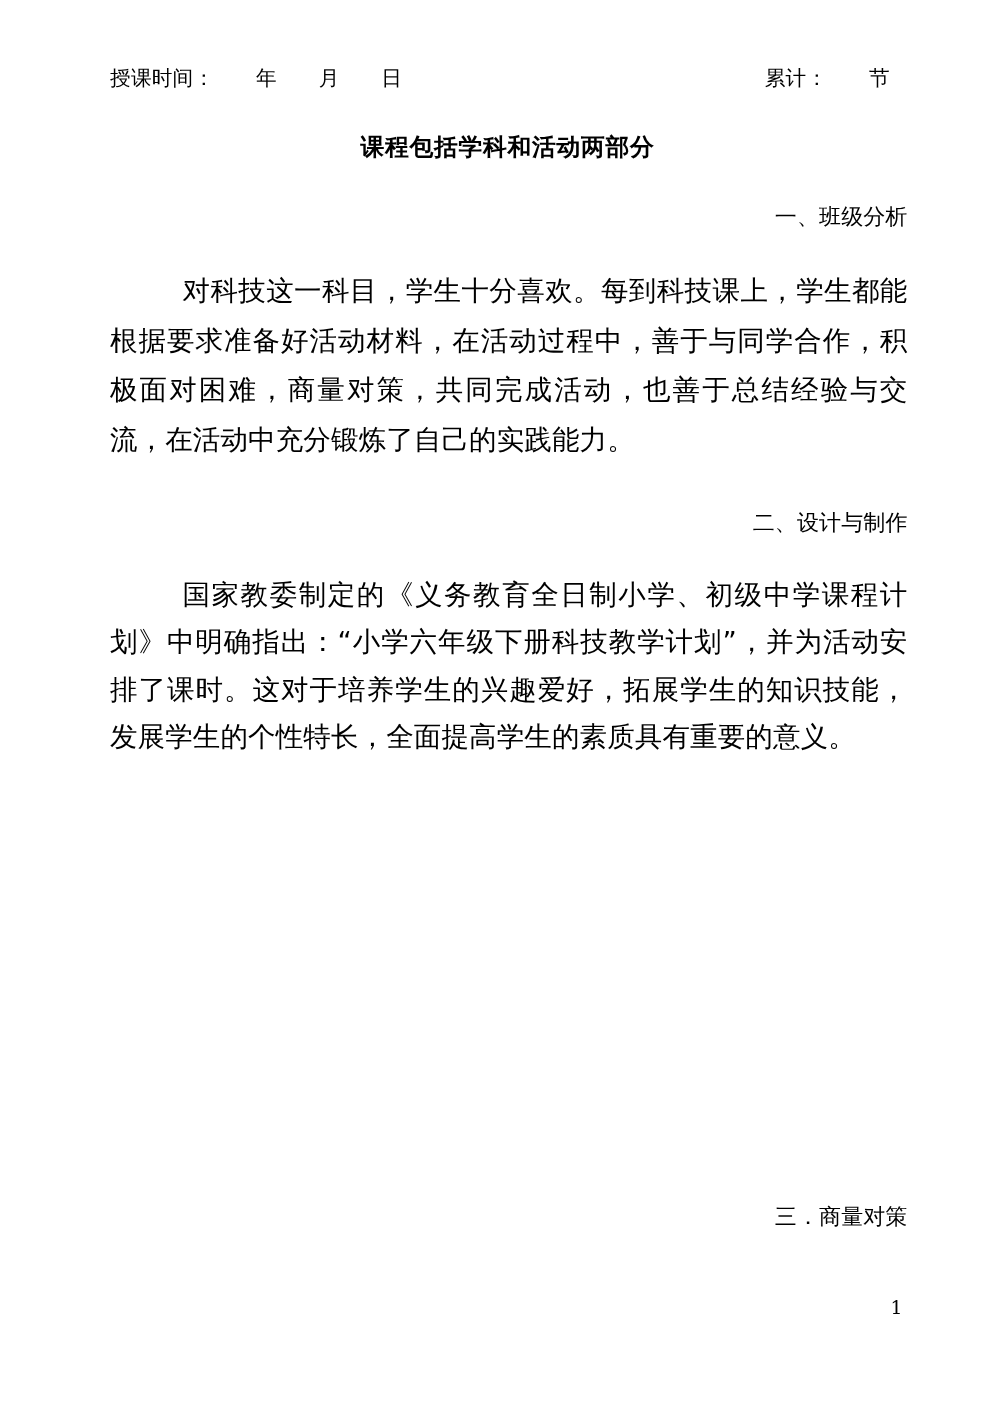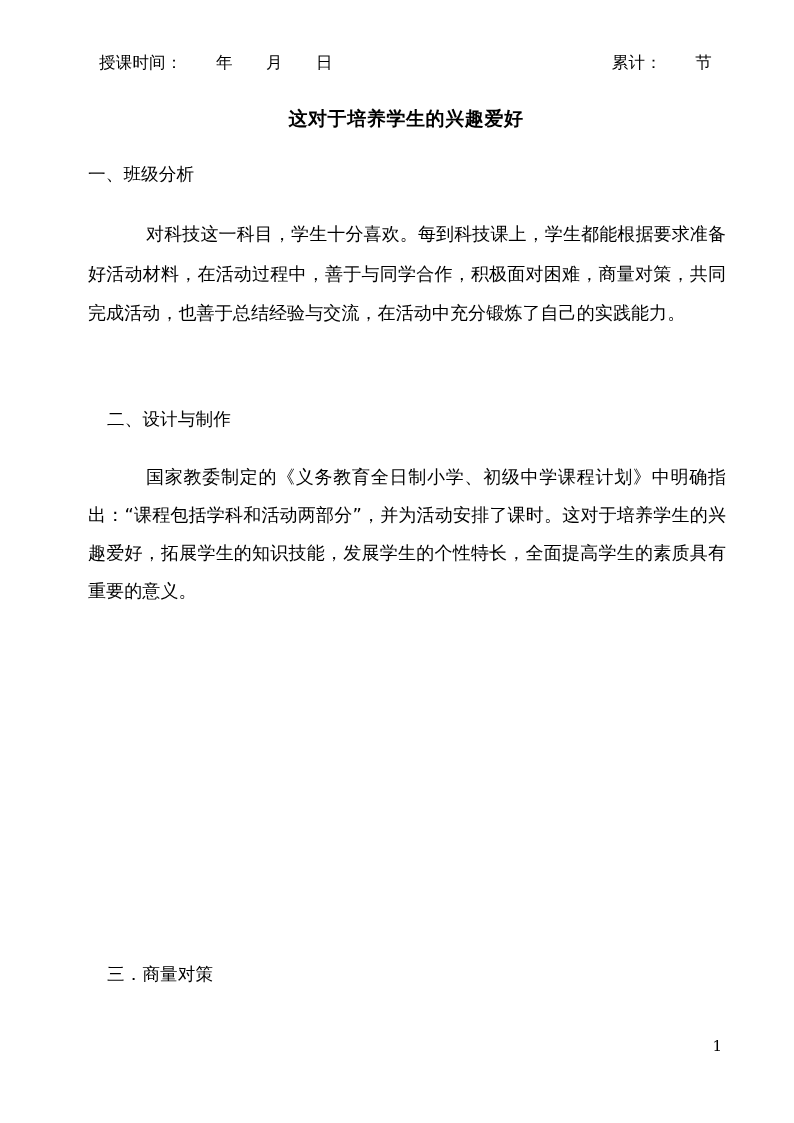--- a/index.html
+++ b/index.html
@@ -28,56 +28,57 @@
     top: 52px;
     width: 626px;
     display: flex;
     justify-content: space-between;
     align-items: baseline;
     font-size: 16.5px;
     line-height: 22px;
     letter-spacing: 0.2px;
     white-space: pre;
   }
-  .doc-header .h-left { text-align: right; margin-left: 11px; }
+  .doc-header .h-left { text-align: right; }
   .doc-header .h-right { text-align: right; padding-right: 2px; }
 
   
   .doc-title {
     position: absolute;
     left: 88px;
     top: 104px;
     width: 636px;
     text-align: center;
     font-size: 19px;
     font-weight: bold;
     line-height: 28px;
     letter-spacing: 0.6px;
   }
 
   
   .block {
     position: absolute;
     left: 88px;
     width: 638px;
-    font-size: 18px;
+    font-size: 22px;
     line-height: 39.5px;
     text-align: justify;
     text-justify: inter-ideograph;
     letter-spacing: 0.1px;
     white-space: pre-wrap;
   }
   .heading {
     position: absolute;
     left: 88px;
     width: 638px;
     font-size: 17.6px;
     line-height: 39.5px;
     letter-spacing: 0.1px;
     white-space: pre;
+    text-align: right;
   }
   .heading.indent1 { text-indent: 19px; }
 
   .para.indent2 { text-indent: 38px; }
   .para.indent3 { text-indent: 58px; }
   .para.tight { line-height: 38px; }
 
   
   #h-class-analysis { top: 155px; }
   #p-class-analysis { top: 214px; }
@@ -100,28 +101,28 @@
 </head>
 <body>
 
 <div class="page">
 
   <div class="doc-header">
     <span class="h-left">授课时间：　　年　　月　　日</span>
     <span class="h-right">累计：　　节</span>
   </div>
 
-  <div class="doc-title">这对于培养学生的兴趣爱好</div>
+  <div class="doc-title">课程包括学科和活动两部分</div>
 
   <div class="heading" id="h-class-analysis">一、班级分析</div>
 
   <div class="block para indent3" id="p-class-analysis">对科技这一科目，学生十分喜欢。每到科技课上，学生都能根据要求准备好活动材料，在活动过程中，善于与同学合作，积极面对困难，商量对策，共同完成活动，也善于总结经验与交流，在活动中充分锻炼了自己的实践能力。</div>
 
   <div class="heading indent1" id="h-material-analysis">二、设计与制作</div>
 
-  <div class="block para indent3 tight" id="p-material-analysis">国家教委制定的《义务教育全日制小学、初级中学课程计划》中明确指出：“课程包括学科和活动两部分”，并为活动安排了课时。这对于培养学生的兴趣爱好，拓展学生的知识技能，发展学生的个性特长，全面提高学生的素质具有重要的意义。</div>
+  <div class="block para indent3 tight" id="p-material-analysis">国家教委制定的《义务教育全日制小学、初级中学课程计划》中明确指出：“小学六年级下册科技教学计划”，并为活动安排了课时。这对于培养学生的兴趣爱好，拓展学生的知识技能，发展学生的个性特长，全面提高学生的素质具有重要的意义。</div>
 
 
   <div class="heading indent1" id="h-teaching-goals">三．商量对策</div>
 
   <div class="page-number">1</div>
 
 </div>
 
 </body></html>

